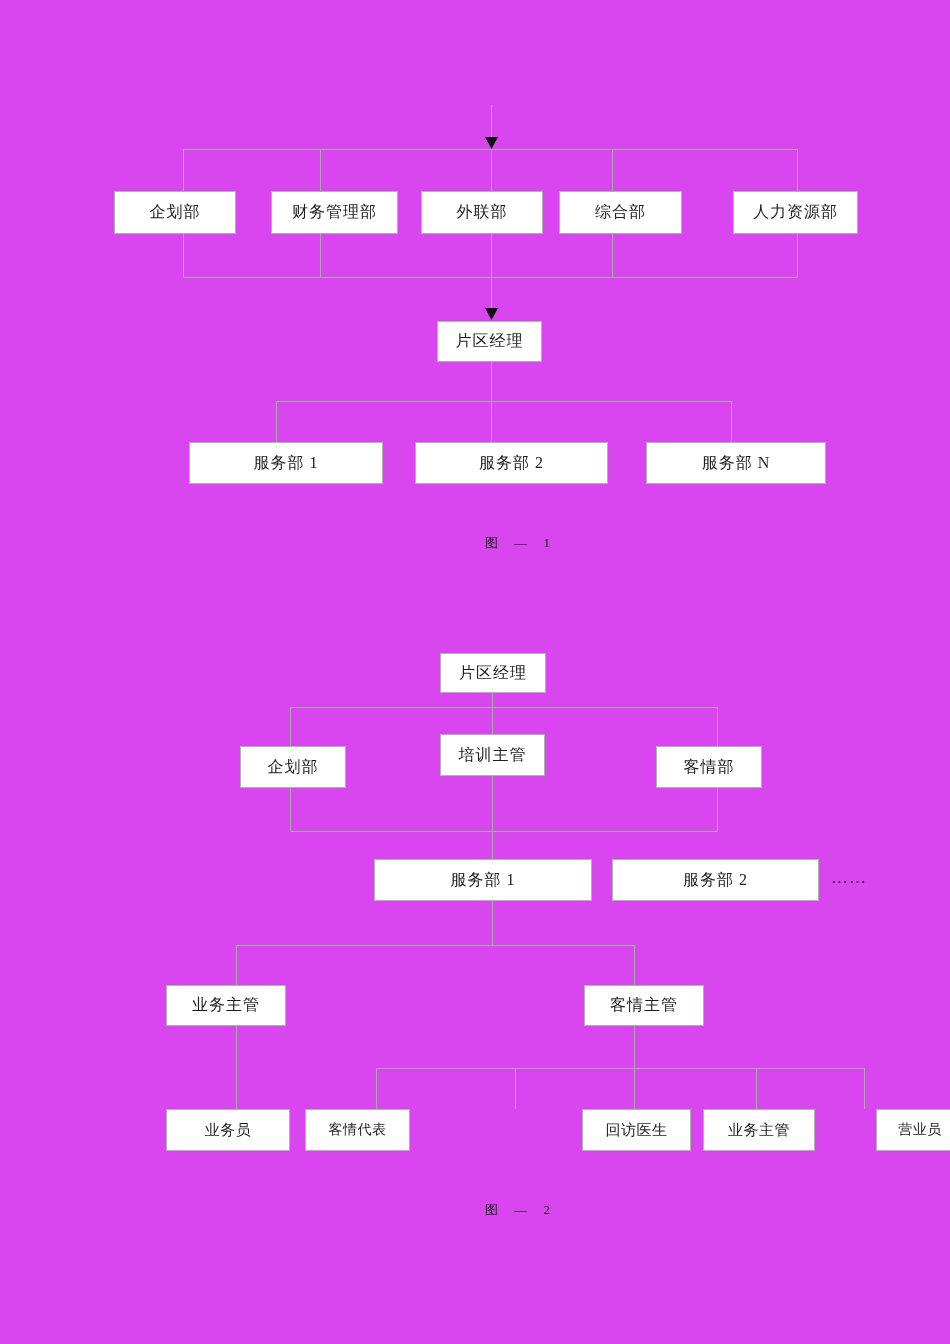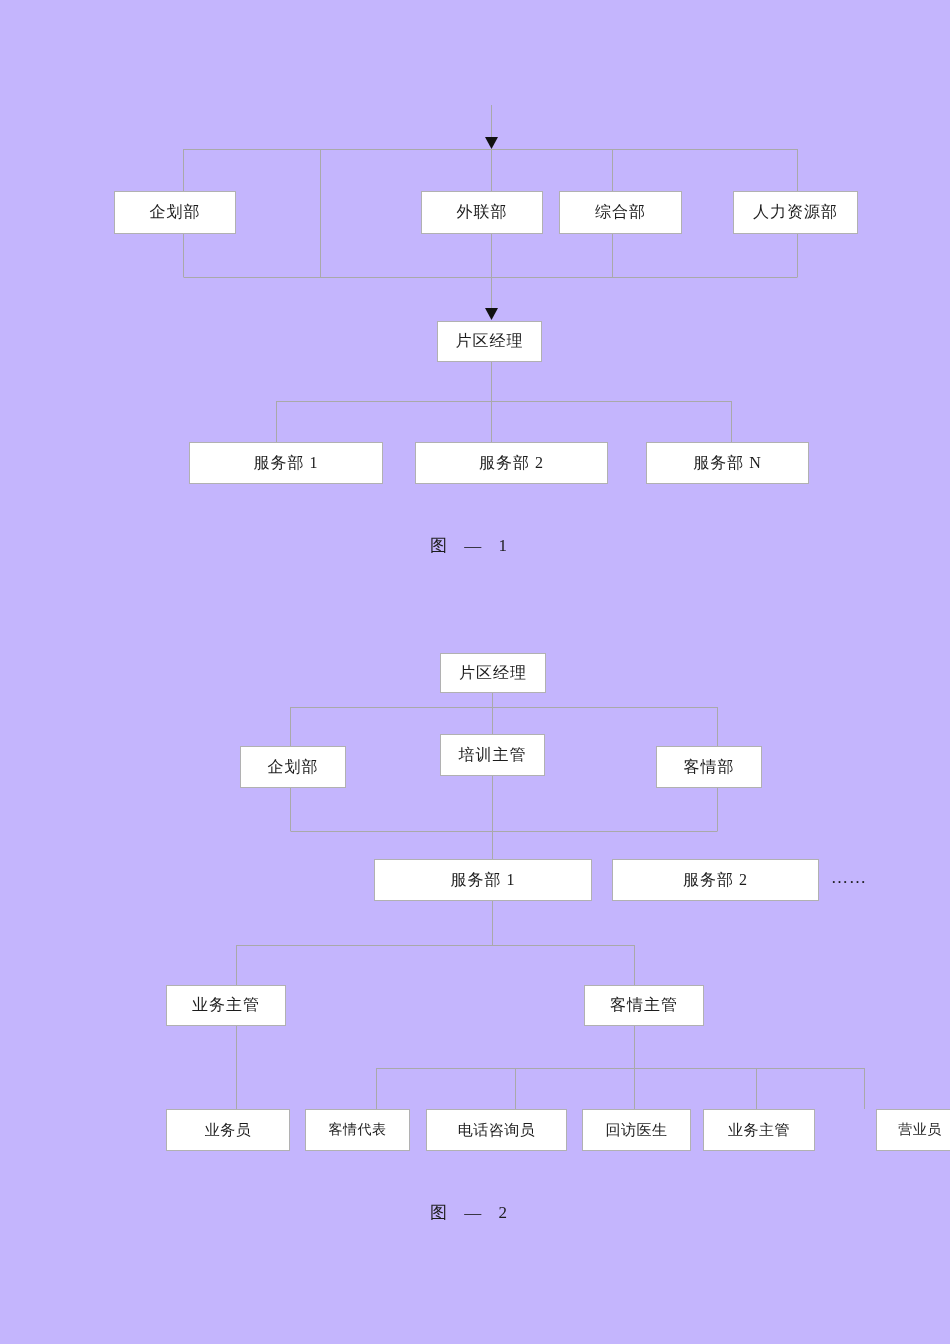--- a/index.html
+++ b/index.html
@@ -1,20 +1,20 @@
 <!DOCTYPE html>
 <html><head>
 <meta charset="utf-8">
 <style>
   html, body { margin: 0; padding: 0; background: #ffffff; }
   .page {
     position: relative;
     width: 950px;
     height: 1344px;
-    background: #c4b5fd;
+    background: #d946ef;
     font-family: "Liberation Serif", "DejaVu Serif", serif;
     overflow: hidden;
   }
   .lines {
     position: absolute;
     left: 0; top: 0;
     width: 950px; height: 1344px;
   }
   .box {
     position: absolute;
@@ -28,22 +28,22 @@
     color: #1c1c1c;
     letter-spacing: 1px;
     white-space: nowrap;
     z-index: 2;
   }
   .box.small { font-size: 14px; letter-spacing: 0.5px; }
   .box.mid { font-size: 15px; letter-spacing: 0.5px; }
   .caption {
     position: absolute;
     width: 120px;
-    text-align: left;
-    font-size: 17px;
+    text-align: right;
+    font-size: 13px;
     color: #1c1c1c;
     word-spacing: 13px;
     z-index: 2;
   }
   .ellipsis {
     position: absolute;
     font-size: 17px;
     color: #1c1c1c;
     letter-spacing: 1px;
     z-index: 2;
@@ -93,47 +93,47 @@
       <line x1="376.5" y1="1068.5" x2="864.5" y2="1068.5"></line>
       <line x1="376.5" y1="1068" x2="376.5" y2="1109"></line>
       <line x1="515.5" y1="1068" x2="515.5" y2="1109"></line>
       <line x1="634.5" y1="1068" x2="634.5" y2="1109"></line>
       <line x1="756.5" y1="1068" x2="756.5" y2="1109"></line>
       <line x1="864.5" y1="1068" x2="864.5" y2="1109"></line>
     </g>
   </svg>
 
   <div class="box" style="left:114px;top:191px;width:122px;height:43px">企划部</div>
+  <div class="box" style="left:271px;top:191px;width:127px;height:43px">财务管理部</div>
   <div class="box" style="left:421px;top:191px;width:122px;height:43px">外联部</div>
   <div class="box" style="left:559px;top:191px;width:123px;height:43px">综合部</div>
   <div class="box" style="left:733px;top:191px;width:125px;height:43px">人力资源部</div>
 
   <div class="box" style="left:437px;top:321px;width:105px;height:41px">片区经理</div>
 
   <div class="box" style="left:189px;top:442px;width:194px;height:42px">服务部 1</div>
   <div class="box" style="left:415px;top:442px;width:193px;height:42px">服务部 2</div>
-  <div class="box" style="left:646px;top:442px;width:163px;height:42px">服务部 N</div>
+  <div class="box" style="left:646px;top:442px;width:180px;height:42px">服务部 N</div>
 
   <div class="caption" style="left:430px;top:534px">图 — 1</div>
 
   <div class="box" style="left:440px;top:653px;width:106px;height:40px">片区经理</div>
 
   <div class="box" style="left:240px;top:746px;width:106px;height:42px">企划部</div>
   <div class="box" style="left:440px;top:734px;width:105px;height:42px">培训主管</div>
   <div class="box" style="left:656px;top:746px;width:106px;height:42px">客情部</div>
 
   <div class="box" style="left:374px;top:859px;width:218px;height:42px">服务部 1</div>
   <div class="box" style="left:612px;top:859px;width:207px;height:42px">服务部 2</div>
   <div class="ellipsis" style="left:831px;top:868px">……</div>
 
   <div class="box" style="left:166px;top:985px;width:120px;height:41px">业务主管</div>
   <div class="box" style="left:584px;top:985px;width:120px;height:41px">客情主管</div>
 
   <div class="box mid" style="left:166px;top:1109px;width:124px;height:42px">业务员</div>
   <div class="box small" style="left:305px;top:1109px;width:105px;height:42px">客情代表</div>
-  <div class="box mid" style="left:426px;top:1109px;width:141px;height:42px">电话咨询员</div>
   <div class="box mid" style="left:582px;top:1109px;width:109px;height:42px">回访医生</div>
   <div class="box mid" style="left:703px;top:1109px;width:112px;height:42px">业务主管</div>
   <div class="box small" style="left:876px;top:1109px;width:88px;height:42px">营业员</div>
 
   <div class="caption" style="left:430px;top:1201px">图 — 2</div>
 
 </div>
 
 </body></html>

